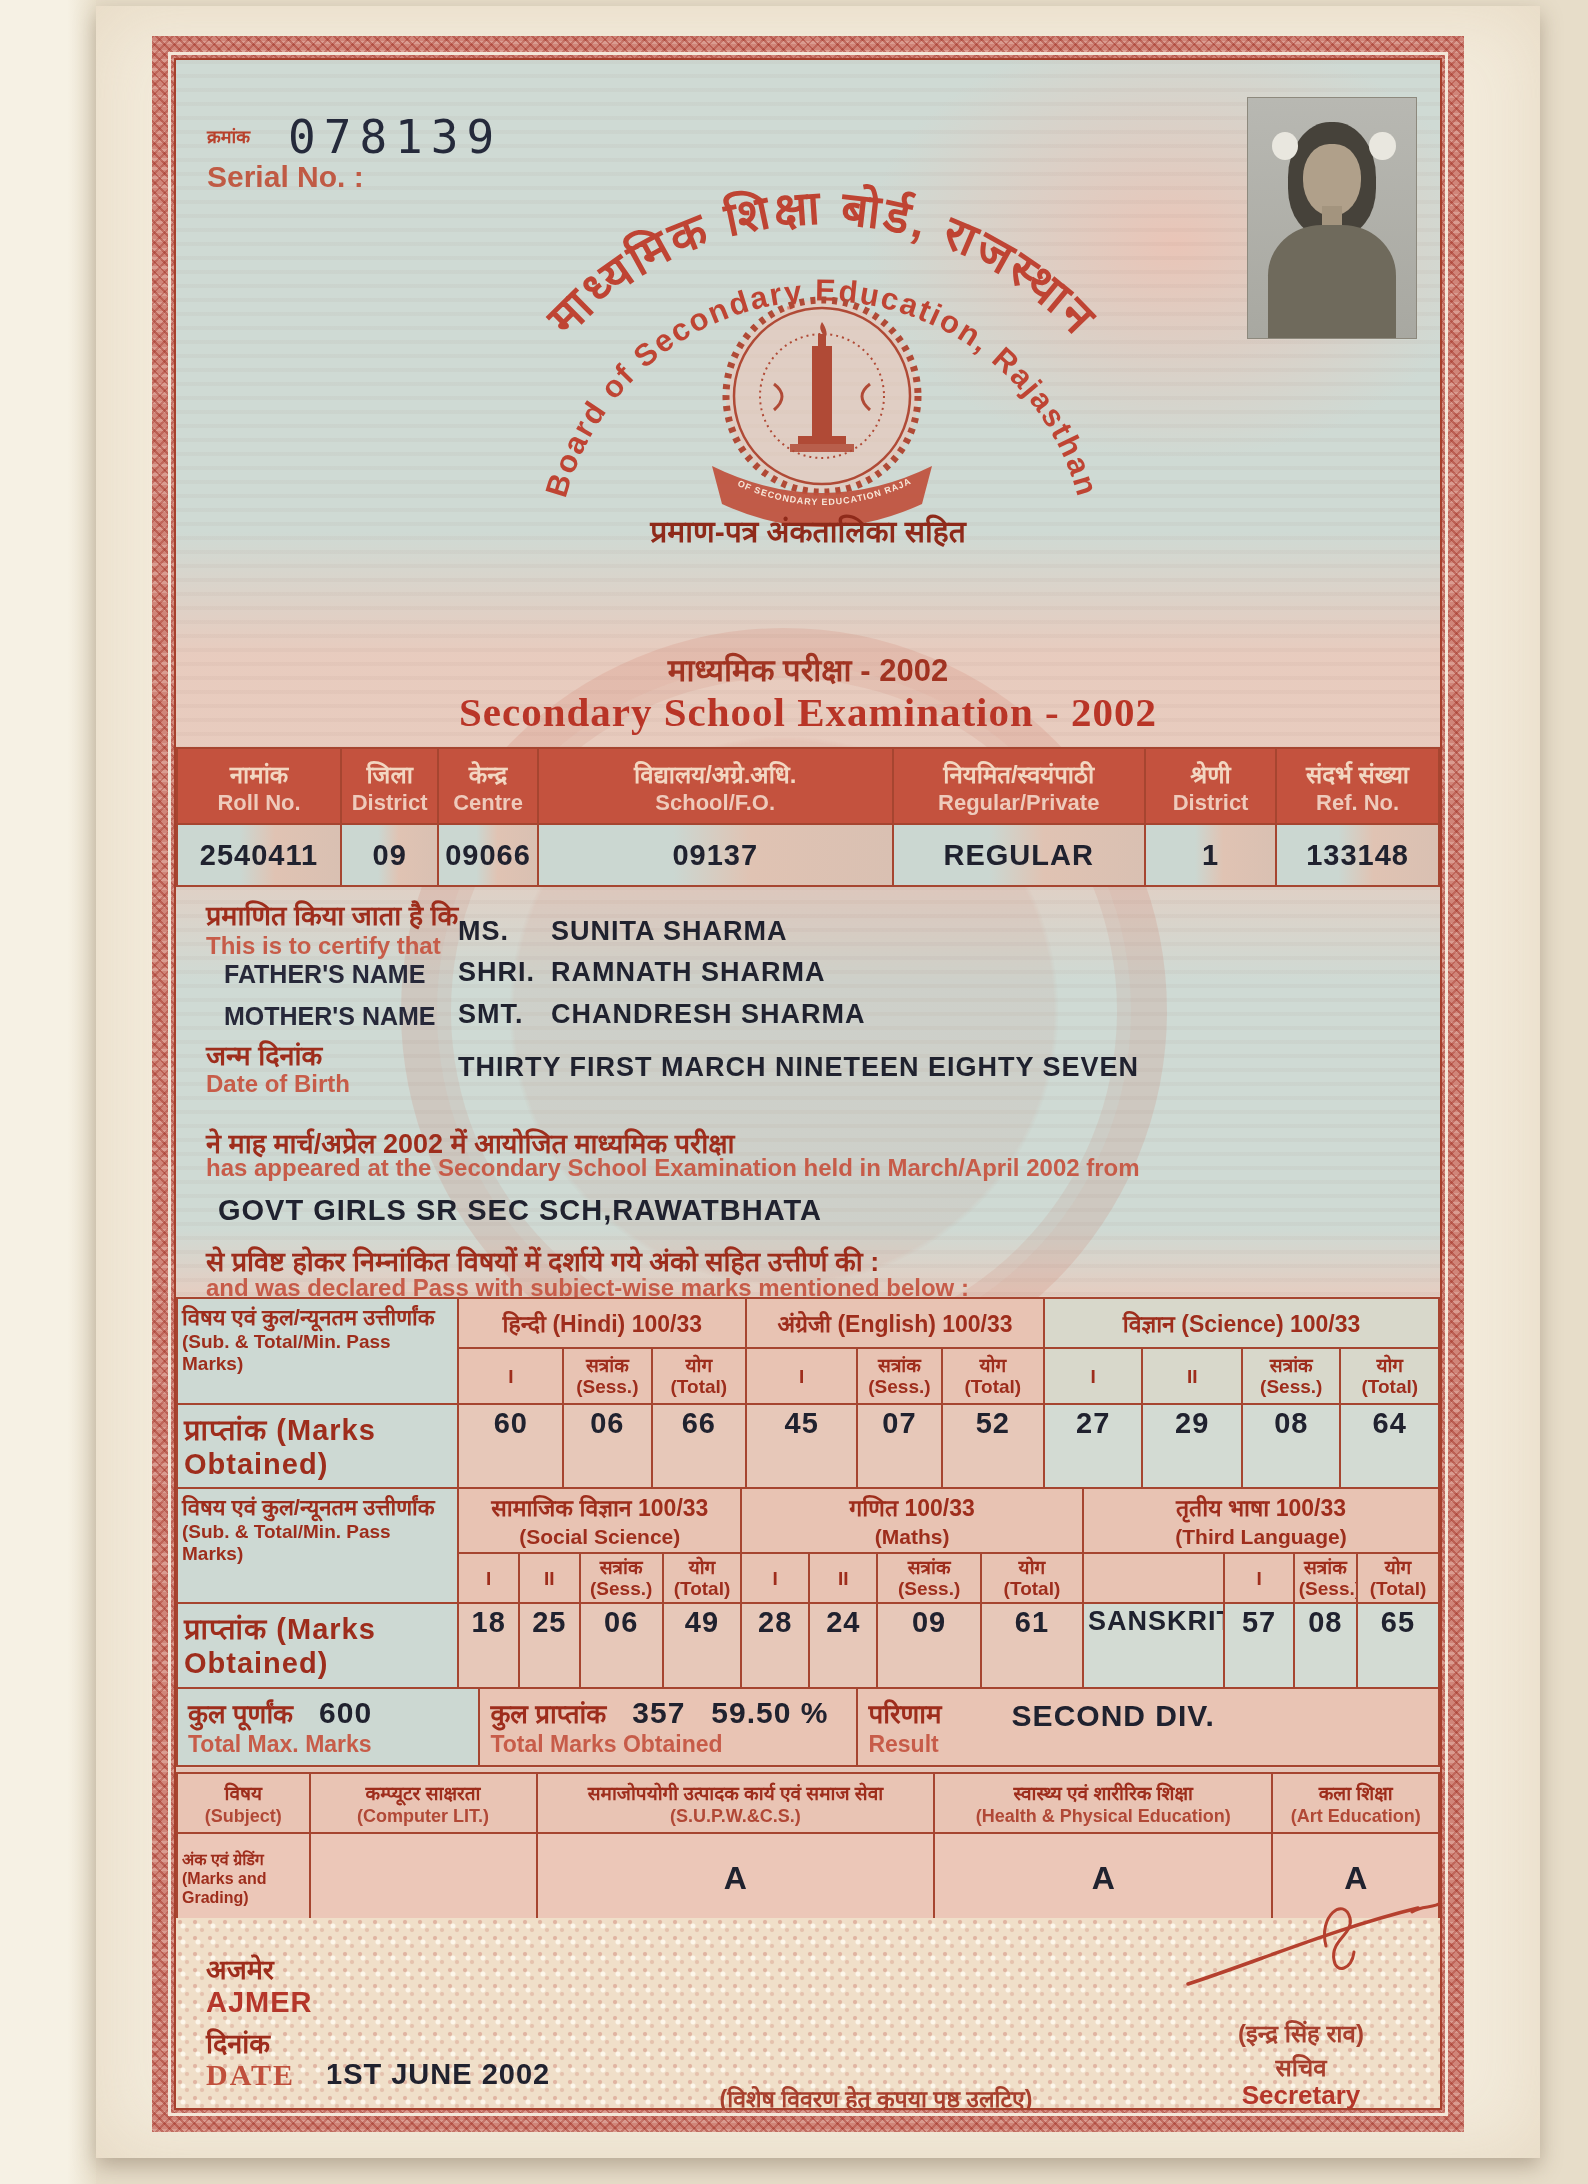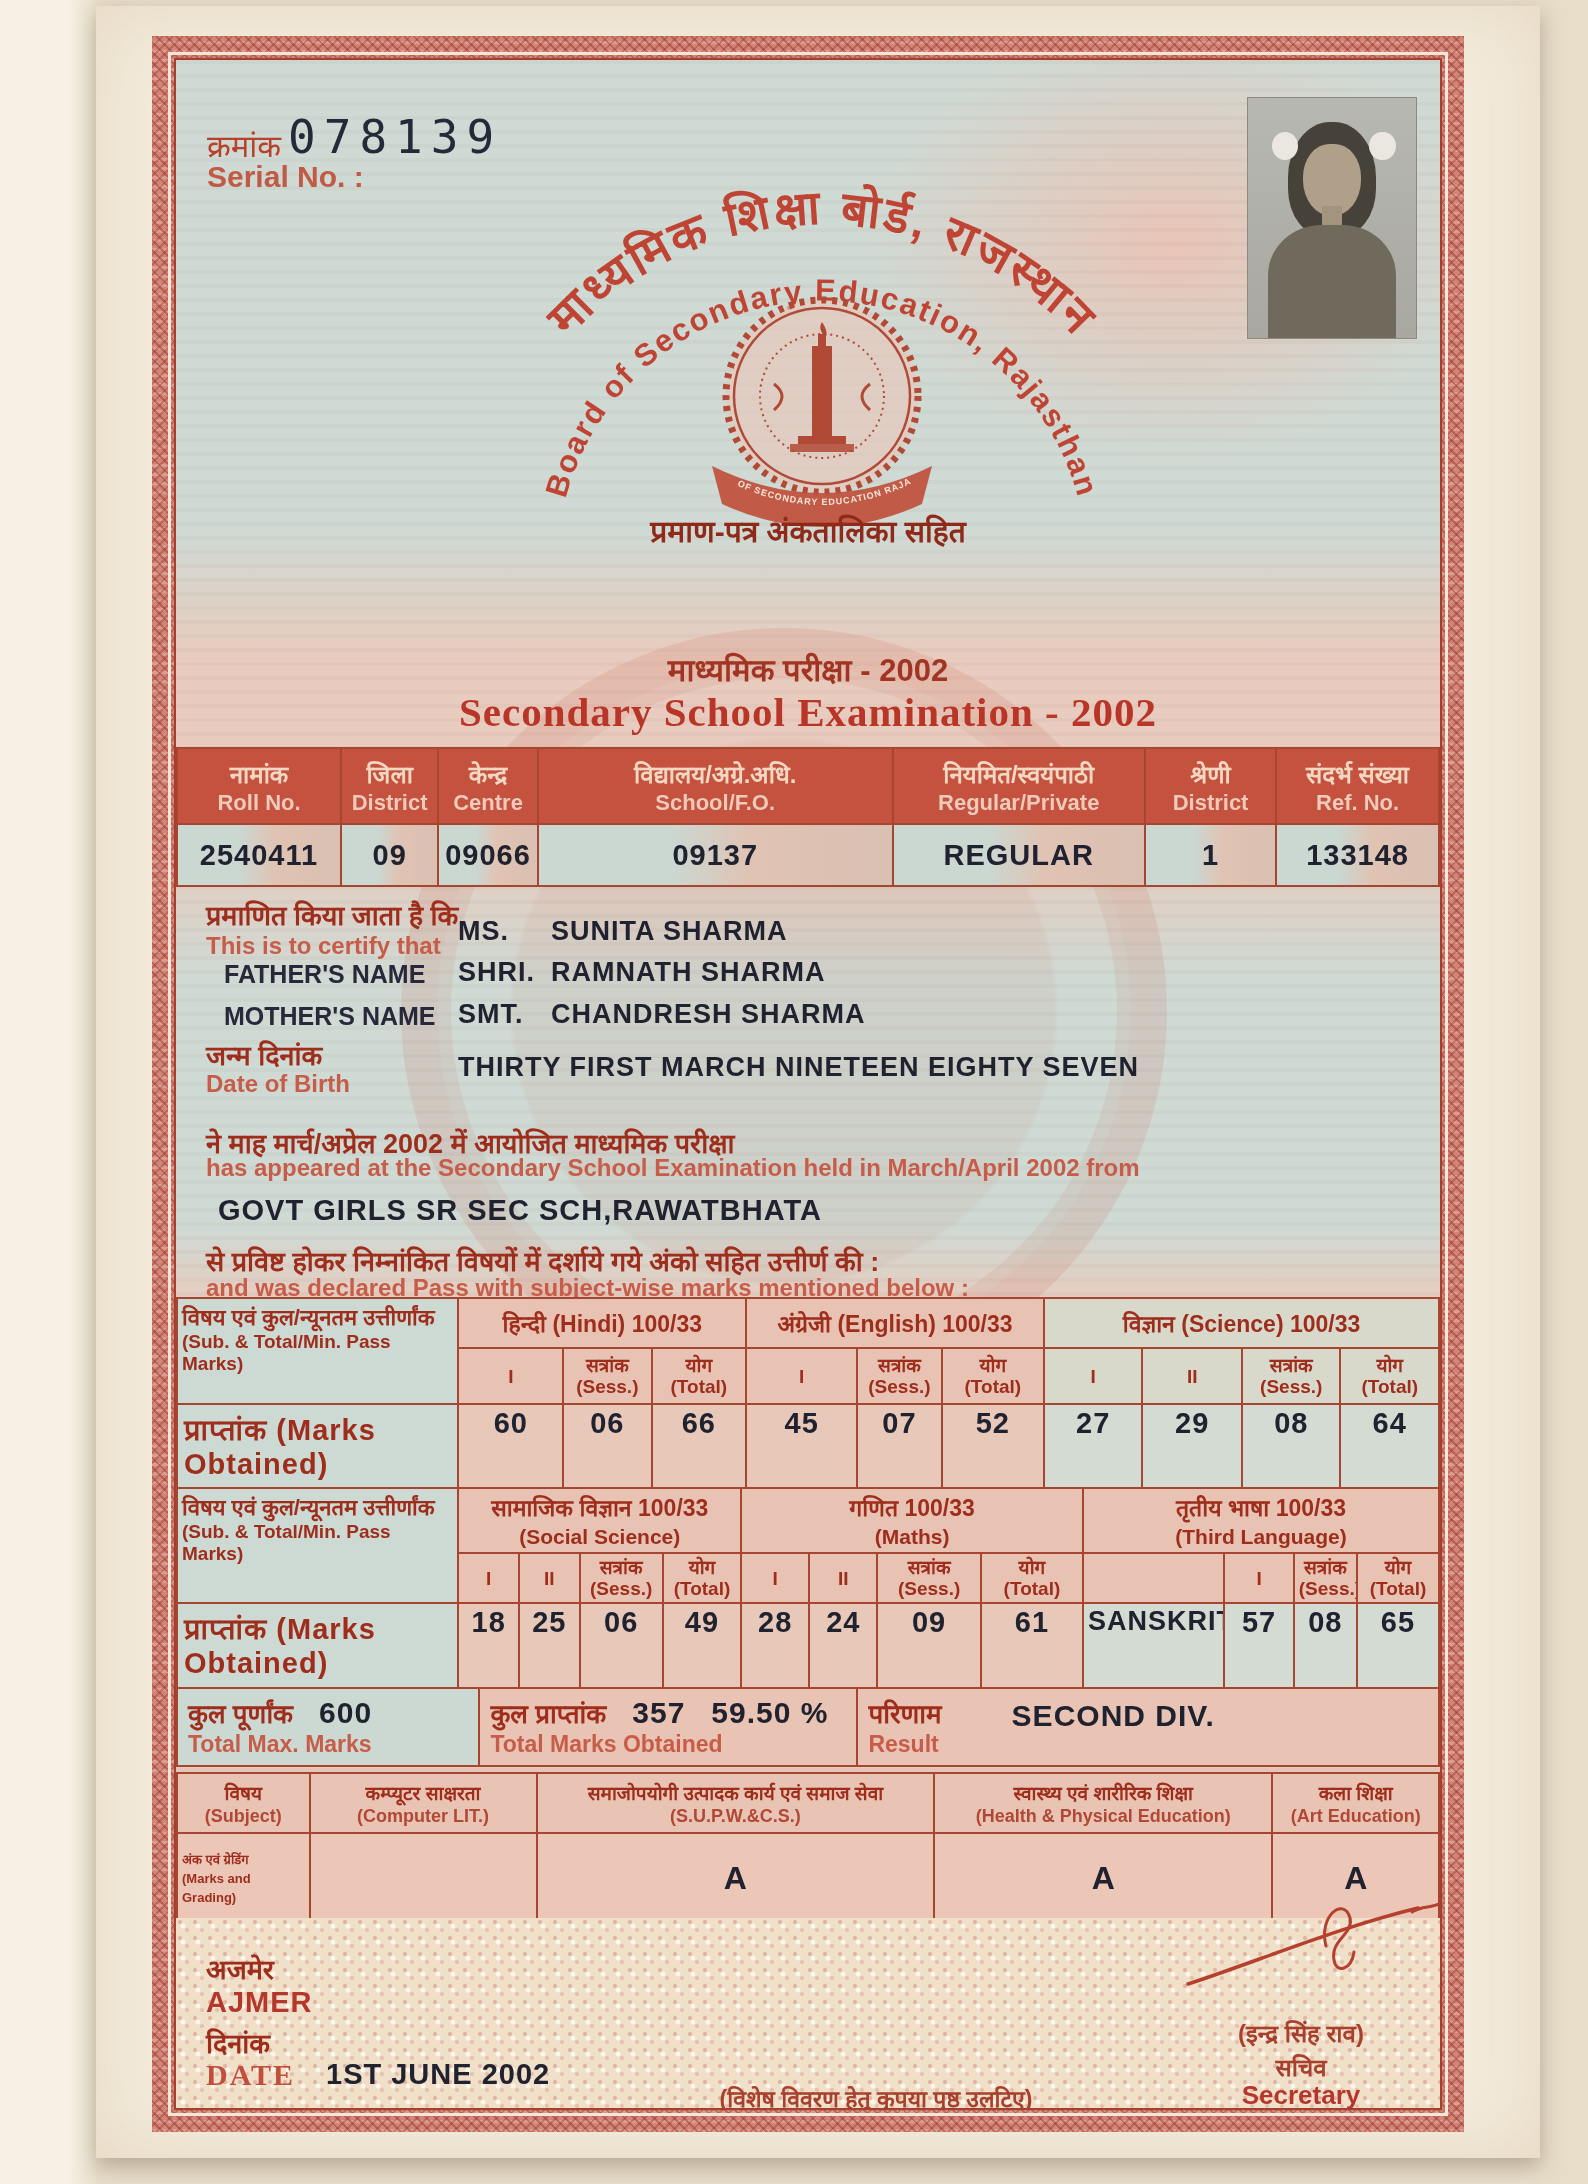--- a/index.html
+++ b/index.html
@@ -35,21 +35,21 @@
         rgba(238,200,185,0) 45%, rgba(238,200,185,0) 57%,
         rgba(238,200,185,.85) 61%, rgba(238,200,185,.85) 88%,
         rgba(243,226,209,.95) 90%, rgba(243,226,209,.95) 100%);}
   
   .watermark{position:absolute;left:225px;top:568px;width:694px;height:694px;border-radius:50%;
     border:36px solid rgba(200,100,82,.15);
     box-shadow:inset 0 0 0 14px rgba(200,100,82,.10);
     background:radial-gradient(circle, rgba(200,100,82,.08) 0 55%, transparent 56%);
     pointer-events:none;}
   
-  .serial-hi{position:absolute;left:31px;top:64px;font-size:31px;font-weight:normal;color:#b8412c;text-align:center;}
+  .serial-hi{position:absolute;left:31px;top:64px;font-size:18px;font-weight:bold;color:#b8412c;text-align:center;}
   .serial-en{position:absolute;left:31px;top:100px;font-size:30px;font-weight:bold;color:#c05a44;}
   .serial-value{position:absolute;left:112px;top:50px;
     font-family:"DejaVu Sans Mono", monospace;font-size:46px;color:#252a3b;letter-spacing:8px;}
   
   .photo{position:absolute;left:1071px;top:37px;width:168px;height:240px;
     background:linear-gradient(180deg,#b8b8b2,#a8a8a1);border:1px solid #8d897d;overflow:hidden;}
   .photo .hair{position:absolute;left:24%;top:10%;width:52%;height:48%;background:#46423a;border-radius:48% 48% 42% 42%;}
   .photo .bow-l,.photo .bow-r{position:absolute;top:14%;width:16%;height:12%;background:#e9e7df;border-radius:50%;}
   .photo .bow-l{left:14%;} .photo .bow-r{right:12%;}
   .photo .face{position:absolute;left:33%;top:19%;width:34%;height:30%;background:#b0a08a;border-radius:46% 46% 50% 50%;}
@@ -104,21 +104,21 @@
   .tot-line{display:flex;align-items:baseline;gap:26px;}
   .tot-hi{font-size:26px;font-weight:bold;color:#9e2d1c;}
   .tot-en{font-size:23px;font-weight:bold;color:#c75c49;}
   .tot-val{font-size:30px;font-weight:bold;color:#20222f;letter-spacing:1px;}
   
   .grading{position:absolute;left:0;top:1712px;width:100%;}
   .grading th{background:#e9c4b4;height:54px;font-weight:bold;}
   .grading .g-hi{display:block;font-size:19px;color:#9e2d1c;text-align:center;}
   .grading .g-en{display:block;font-size:18px;color:#b14836;}
   .grading td{background:#ecc7b8;height:84px;text-align:center;}
-  .grading .rowlab{font-size:13px;line-height:19px;text-align:left;color:#9e2d1c;font-weight:bold;}
+  .grading .rowlab{font-size:16px;line-height:19px;text-align:left;color:#9e2d1c;font-weight:bold;}
   .grade{font-size:32px;font-weight:bold;color:#20222f;}
   
   .pattern-zone{position:absolute;left:0;top:1858px;width:100%;bottom:0;
     background-color:#f0dfc9;
     background-image:
       radial-gradient(circle at 4px 4px, rgba(205,130,115,.45) 1.5px, transparent 2.6px),
       radial-gradient(circle at 11px 12px, rgba(205,130,115,.32) 1.5px, transparent 2.6px),
       radial-gradient(circle at 7px 8px, rgba(255,250,240,.85) 2px, transparent 3px);
     background-size:15px 16px;}
   .f-place-hi{left:30px;top:1890px;font-size:27px;}

